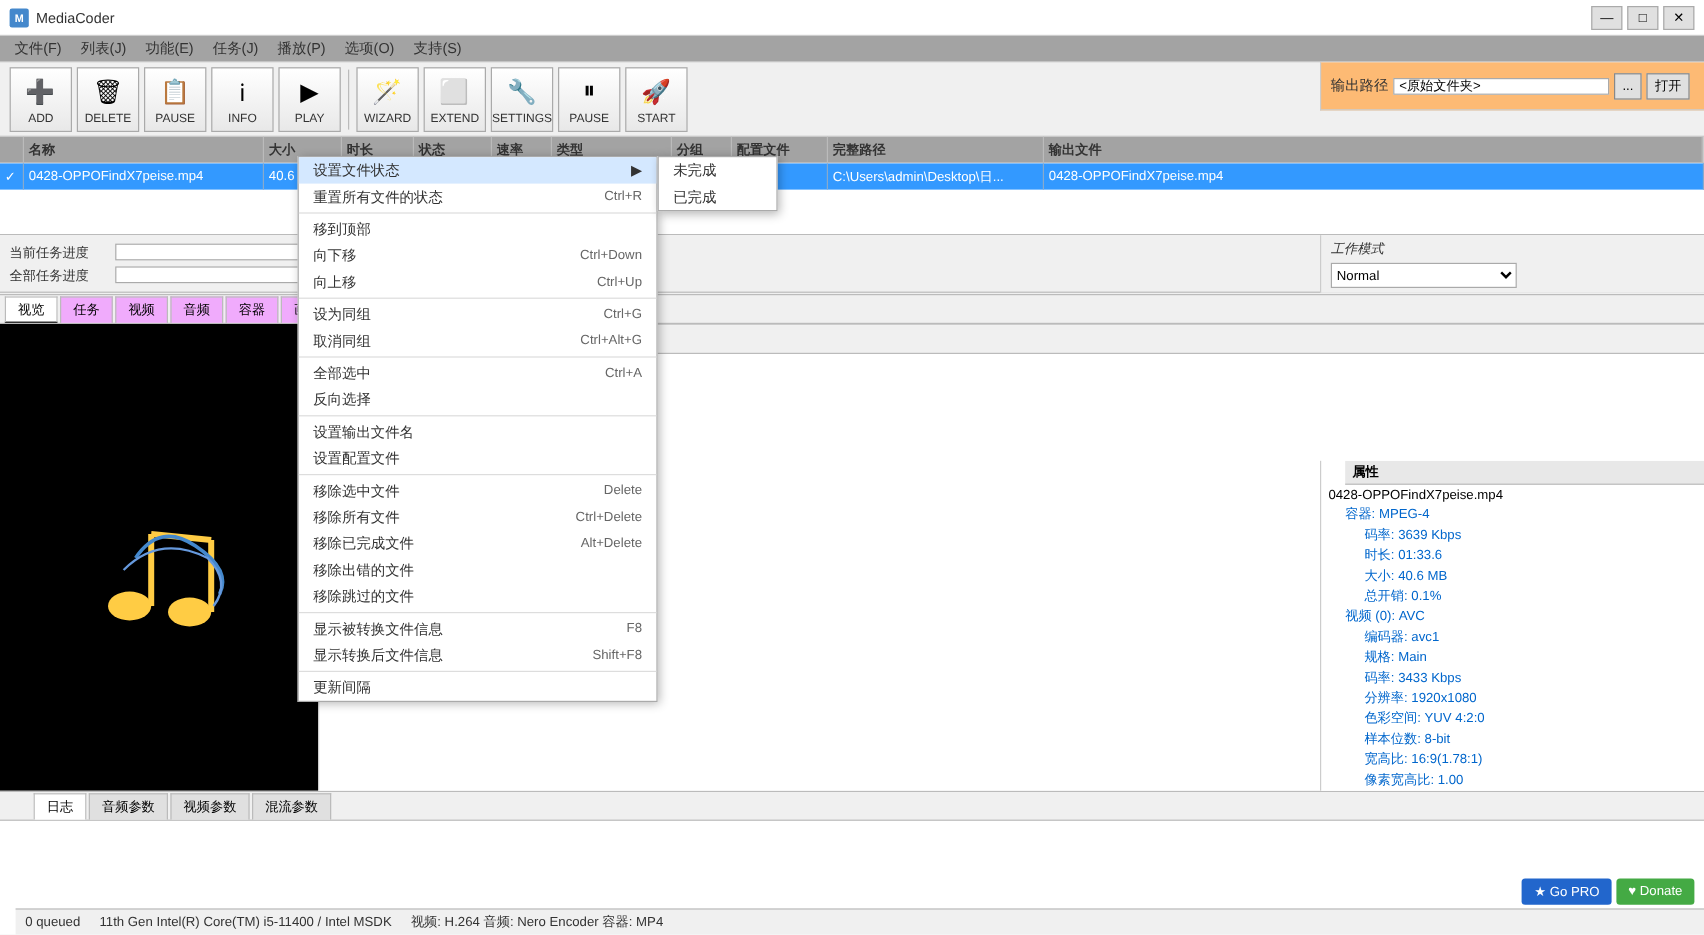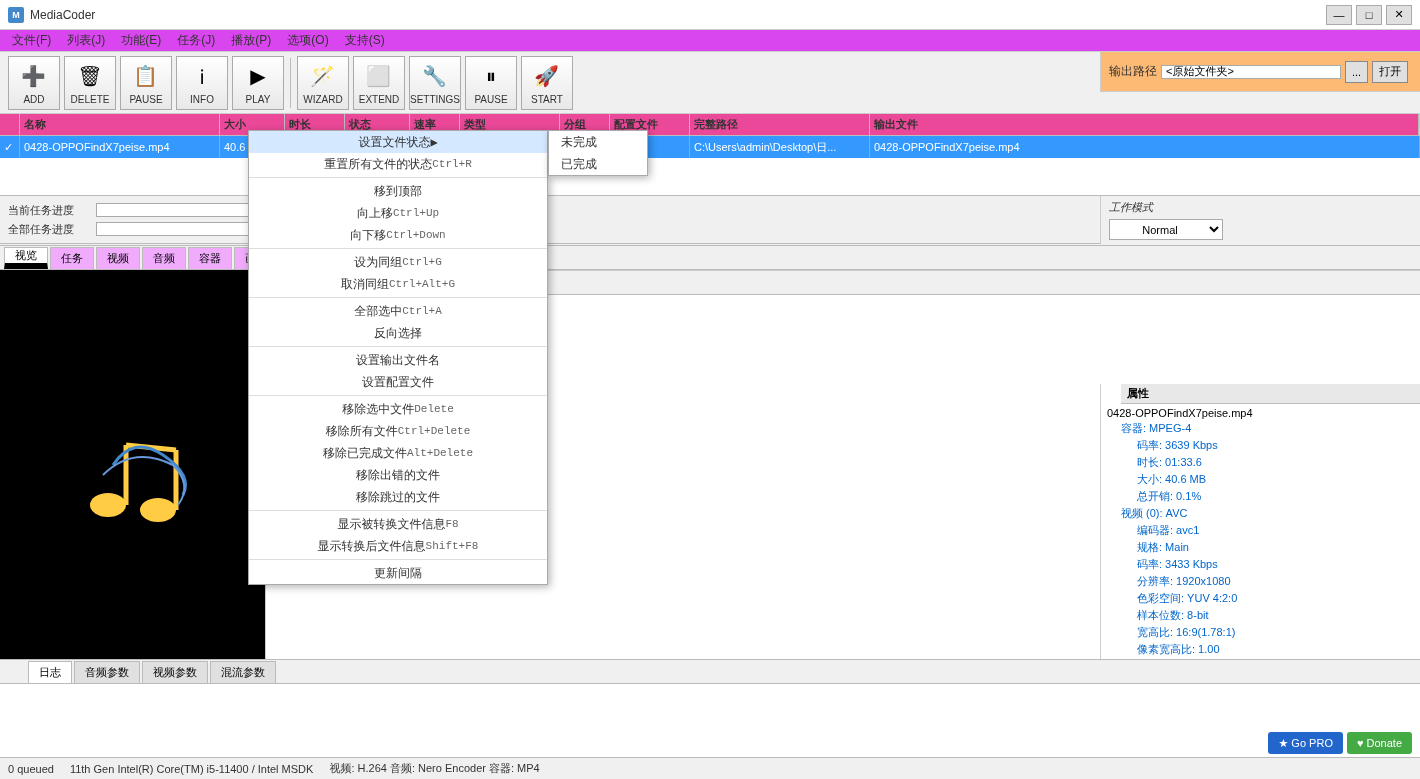--- a/index.html
+++ b/index.html
@@ -7,41 +7,41 @@
     
     
     #title-bar { background: #fff; height: 30px; display: flex; align-items: center; justify-content: space-between; padding: 0 8px; border-bottom: 1px solid #ccc; }
     #title-bar-left { display: flex; align-items: center; gap: 6px; }
     #title-bar-icon { width: 16px; height: 16px; background: #4488cc; border-radius: 2px; display: flex; align-items: center; justify-content: center; color: white; font-size: 9px; font-weight: bold; }
     #title-bar-title { font-size: 12px; color: #333; }
     #title-bar-controls { display: flex; gap: 4px; }
     .title-btn { width: 26px; height: 20px; border: 1px solid #aaa; background: #e0e0e0; cursor: pointer; display: flex; align-items: center; justify-content: center; font-size: 11px; }
 
     
-    #menu-bar { background: #d946ef; height: 22px; display: flex; align-items: center; padding: 0 4px; border-bottom: 1px solid #ccc; }
+    #menu-bar { background: #a3a3a3; height: 22px; display: flex; align-items: center; padding: 0 4px; border-bottom: 1px solid #ccc; }
     .menu-item { padding: 2px 8px; cursor: pointer; font-size: 12px; color: #333; }
 
     
     #toolbar { background: #f0f0f0; height: 62px; display: flex; align-items: center; padding: 4px 8px; gap: 4px; border-bottom: 1px solid #ccc; }
     .toolbar-btn { display: flex; flex-direction: column; align-items: center; justify-content: center; width: 52px; height: 54px; background: linear-gradient(to bottom, #fff, #e8e8e8); border: 1px solid #aaa; cursor: pointer; gap: 2px; }
     .toolbar-btn .tb-icon { width: 32px; height: 32px; display: flex; align-items: center; justify-content: center; font-size: 20px; }
     .toolbar-btn .tb-label { font-size: 10px; color: #333; }
     .toolbar-sep { width: 1px; height: 50px; background: #bbb; margin: 0 2px; }
     
     
     #output-path-area { position: absolute; top: 52px; right: 0; width: 320px; height: 40px; display: flex; align-items: center; gap: 4px; padding: 4px 8px; background: #fdba74; border-left: 1px solid #ccc; border-bottom: 1px solid #ccc; }
     #output-path-label { font-size: 12px; color: #333; white-space: nowrap; }
     #output-path-input { flex: 1; height: 22px; border: 1px solid #aaa; padding: 0 4px; font-size: 11px; background: white; }
     .path-btn { height: 22px; padding: 0 6px; border: 1px solid #888; background: #e0e0e0; cursor: pointer; font-size: 11px; }
 
     
     #main { position: absolute; top: 114px; left: 0; right: 0; bottom: 0; display: flex; flex-direction: column; }
 
     
-    #file-list-header { height: 22px; background: #ec4899; border-bottom: 1px solid #bbb; display: flex; align-items: flex-end; border-right: 1px solid #ccc; }
+    #file-list-header { height: 22px; background: #a3a3a3; border-bottom: 1px solid #bbb; display: flex; align-items: flex-end; border-right: 1px solid #ccc; }
     .col-header { height: 100%; display: flex; align-items: center; padding: 0 4px; border-right: 1px solid #bbb; font-size: 11px; color: #333; font-weight: bold; }
 
     
     #file-list-area { height: 60px; border-bottom: 1px solid #bbb; background: white; position: relative; overflow: hidden; }
     .file-row { height: 22px; display: flex; align-items: center; background: #3399ff; color: white; }
     .file-row .fc { height: 100%; display: flex; align-items: center; padding: 0 4px; border-right: 1px solid #88aacc; font-size: 11px; overflow: hidden; white-space: nowrap; }
     #props-title { background: #e8e8e8; height: 20px; display: flex; align-items: center; padding: 0 6px; font-size: 11px; font-weight: bold; border-bottom: 1px solid #bbb; margin-left: 20px; }
     .props-tree { padding: 2px 4px; font-size: 11px; }
     .props-item { padding: 1px 2px; }
     .props-item.blue { color: #0066cc; }
@@ -51,26 +51,26 @@
     
     #progress-area { height: 48px; background: #f0f0f0; border-bottom: 1px solid #bbb; display: flex; flex-direction: column; justify-content: center; padding: 0 8px; gap: 4px; }
     .progress-row { display: flex; align-items: center; gap: 8px; }
     .progress-label { font-size: 11px; width: 80px; color: #333; }
     .progress-bar-container { width: 200px; height: 14px; border: 1px solid #aaa; background: white; }
     .progress-bar-fill { height: 100%; background: #4488ff; }
 
     
     #work-mode-area { position: absolute; right: 0; top: 0; width: 320px; height: 48px; background: #f0f0f0; border-left: 1px solid #ccc; display: flex; flex-direction: column; align-items: flex-start; justify-content: center; padding: 4px 8px; gap: 4px; }
     #work-mode-label { font-size: 11px; color: #333; font-style: italic; }
-    #work-mode-select { height: 22px; width: 114px; border: 1px solid #aaa; font-size: 11px; background: white; text-align: center; }
+    #work-mode-select { height: 22px; width: 155px; border: 1px solid #aaa; font-size: 11px; background: white; }
 
     
     #tabs-row { height: 24px; background: #f0f0f0; border-bottom: 1px solid #bbb; display: flex; align-items: flex-end; padding-left: 4px; }
     .tab-item { height: 22px; padding: 0 10px; border: 1px solid #bbb; border-bottom: none; background: #f0abfc; cursor: pointer; font-size: 11px; display: flex; align-items: center; margin-right: 2px; }
-    .tab-item.active { background: white; border-bottom: 6px solid #000000; z-index: 1; }
+    .tab-item.active { background: white; border-bottom: 1px solid #000000; z-index: 1; }
 
     
     #bottom-content { display: flex; flex: 1; }
     #preview-area { width: 260px; min-height: 200px; background: black; display: flex; align-items: center; justify-content: center; overflow: hidden; }
 
     
     #update-interval { position: absolute; left: 260px; top: 0; width: 120px; height: 48px; background: #f0f0f0; display: flex; flex-direction: column; align-items: flex-start; justify-content: center; padding: 4px 8px; }
     #update-interval-label { font-size: 11px; color: #333; }
     #update-interval-select { height: 22px; width: 80px; border: 1px solid #aaa; font-size: 11px; background: white; }
 
@@ -88,33 +88,33 @@
     
     
     #log-area { height: 100px; background: white; border-top: 1px solid #bbb; }
     #log-tabs { height: 24px; background: #f0f0f0; border-bottom: 1px solid #bbb; display: flex; align-items: flex-end; padding-left: 4px; }
     .log-tab { height: 22px; padding: 0 10px; border: 1px solid #bbb; border-bottom: none; background: #e0e0e0; cursor: pointer; font-size: 11px; display: flex; align-items: center; margin-right: 2px; }
     .log-tab.active { background: white; margin-left: 24px; }
     #log-content { padding: 4px 8px; font-size: 11px; color: #333; height: 72px; overflow-y: auto; }
     .log-line { padding: 1px 0; color: #333; }
 
     
-    #status-bar { height: 22px; background: #f0f0f0; border-top: 1px solid #bbb; display: flex; align-items: center; padding: 0 8px; gap: 16px; position: absolute; bottom: 0; left: 0; right: 0; }
+    #status-bar { height: 22px; background: #f0f0f0; border-top: 1px solid #bbb; display: flex; align-items: center; padding: 0 8px; gap: 16px; position: absolute; bottom: 0; left: 13px; right: 0; }
     #status-queued { font-size: 11px; color: #333; }
     #status-cpu { font-size: 11px; color: #333; }
     #status-codecs { font-size: 11px; color: #333; }
 
     
     #bottom-buttons { position: absolute; bottom: 22px; right: 0; width: 320px; height: 28px; display: flex; align-items: center; justify-content: flex-end; padding-right: 8px; gap: 4px; }
     .gopro-btn { height: 22px; padding: 0 10px; background: #2266cc; color: white; border: none; cursor: pointer; font-size: 11px; border-radius: 3px; }
     .donate-btn { height: 22px; padding: 0 10px; background: #44aa44; color: white; border: none; cursor: pointer; font-size: 11px; border-radius: 3px; }
 
     
     #context-menu { position: absolute; left: 248px; top: 130px; width: 300px; background: white; border: 1px solid #aaa; box-shadow: 2px 2px 8px rgba(0,0,0,0.3); z-index: 100; }
-    .ctx-item { height: 22px; display: flex; align-items: center; justify-content: center; padding: 0 12px; font-size: 12px; color: #333; cursor: pointer; font-family: Liberation Mono, monospace; }
+    .ctx-item { height: 22px; display: flex; align-items: center; justify-content: space-between; padding: 0 12px; font-size: 12px; color: #333; cursor: pointer; }
     .ctx-item .ctx-shortcut { color: #666; font-size: 11px; }
     .ctx-sep { height: 1px; background: #ddd; margin: 2px 0; }
     .ctx-item .ctx-arrow { color: #333; }
 
     
     #submenu { position: absolute; left: 548px; top: 130px; width: 100px; background: white; border: 1px solid #aaa; box-shadow: 2px 2px 8px rgba(0,0,0,0.3); z-index: 101; }
     .sub-item { height: 22px; display: flex; align-items: center; padding: 0 12px; font-size: 12px; color: #333; cursor: pointer; }
 
     
     .ctx-item.highlighted { background: #d4e8ff; }
@@ -361,26 +361,26 @@
   <div class="ctx-item">
     <span>重置所有文件的状态</span>
     <span class="ctx-shortcut">Ctrl+R</span>
   </div>
   <div class="ctx-sep"></div>
   <div class="ctx-item">
     <span>移到顶部</span>
     <span class="ctx-shortcut"></span>
   </div>
   <div class="ctx-item">
+    <span>向下移</span>
+    <span class="ctx-shortcut">Ctrl+Down</span>
+  </div>
+  <div class="ctx-item">
     <span>向上移</span>
     <span class="ctx-shortcut">Ctrl+Up</span>
-  </div>
-  <div class="ctx-item">
-    <span>向下移</span>
-    <span class="ctx-shortcut">Ctrl+Down</span>
   </div>
   <div class="ctx-sep"></div>
   <div class="ctx-item">
     <span>设为同组</span>
     <span class="ctx-shortcut">Ctrl+G</span>
   </div>
   <div class="ctx-item">
     <span>取消同组</span>
     <span class="ctx-shortcut">Ctrl+Alt+G</span>
   </div>

